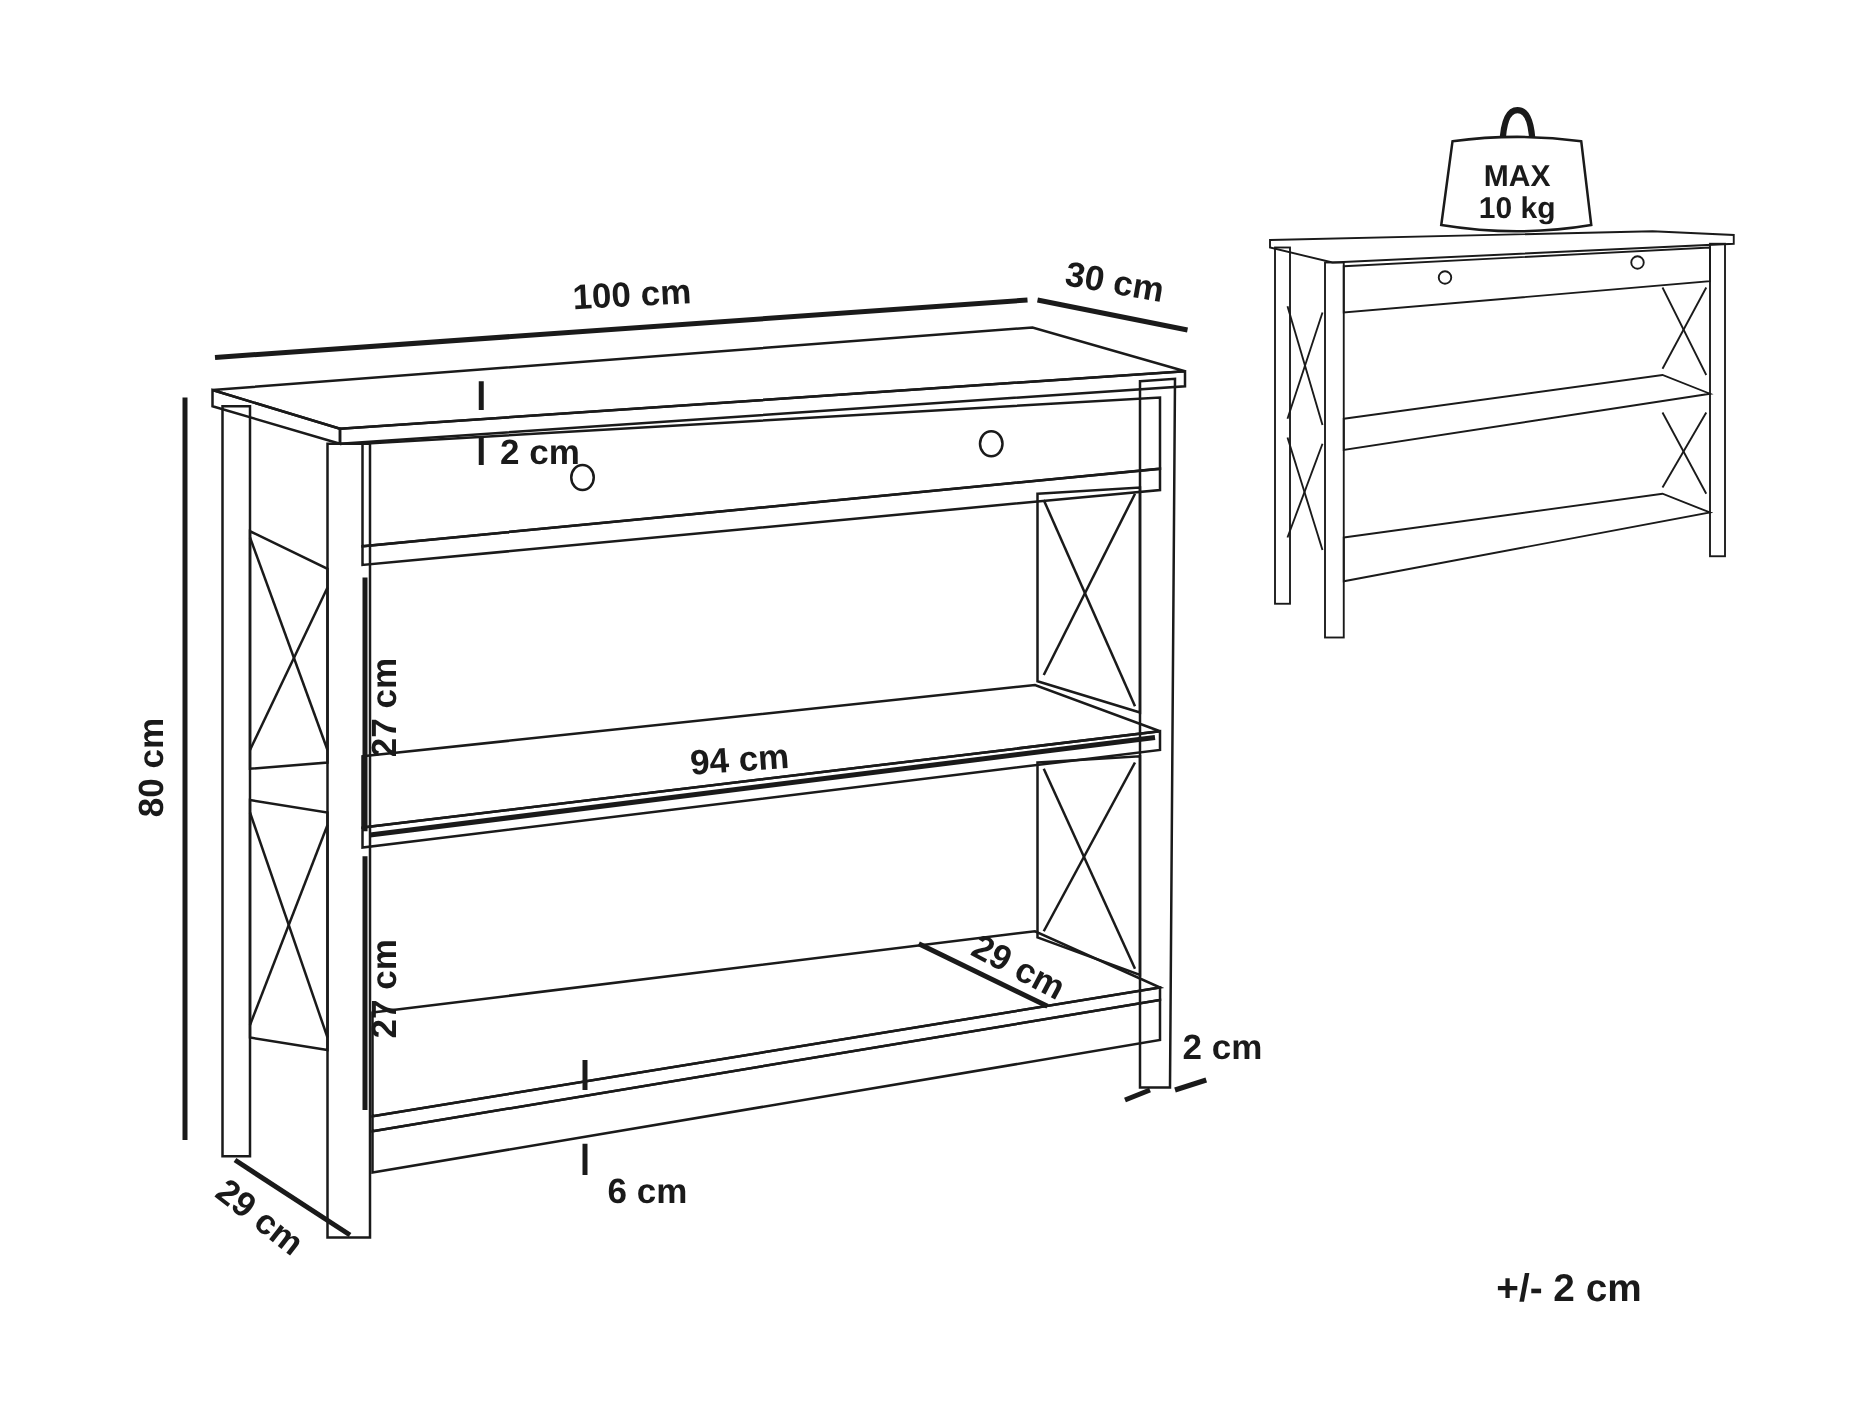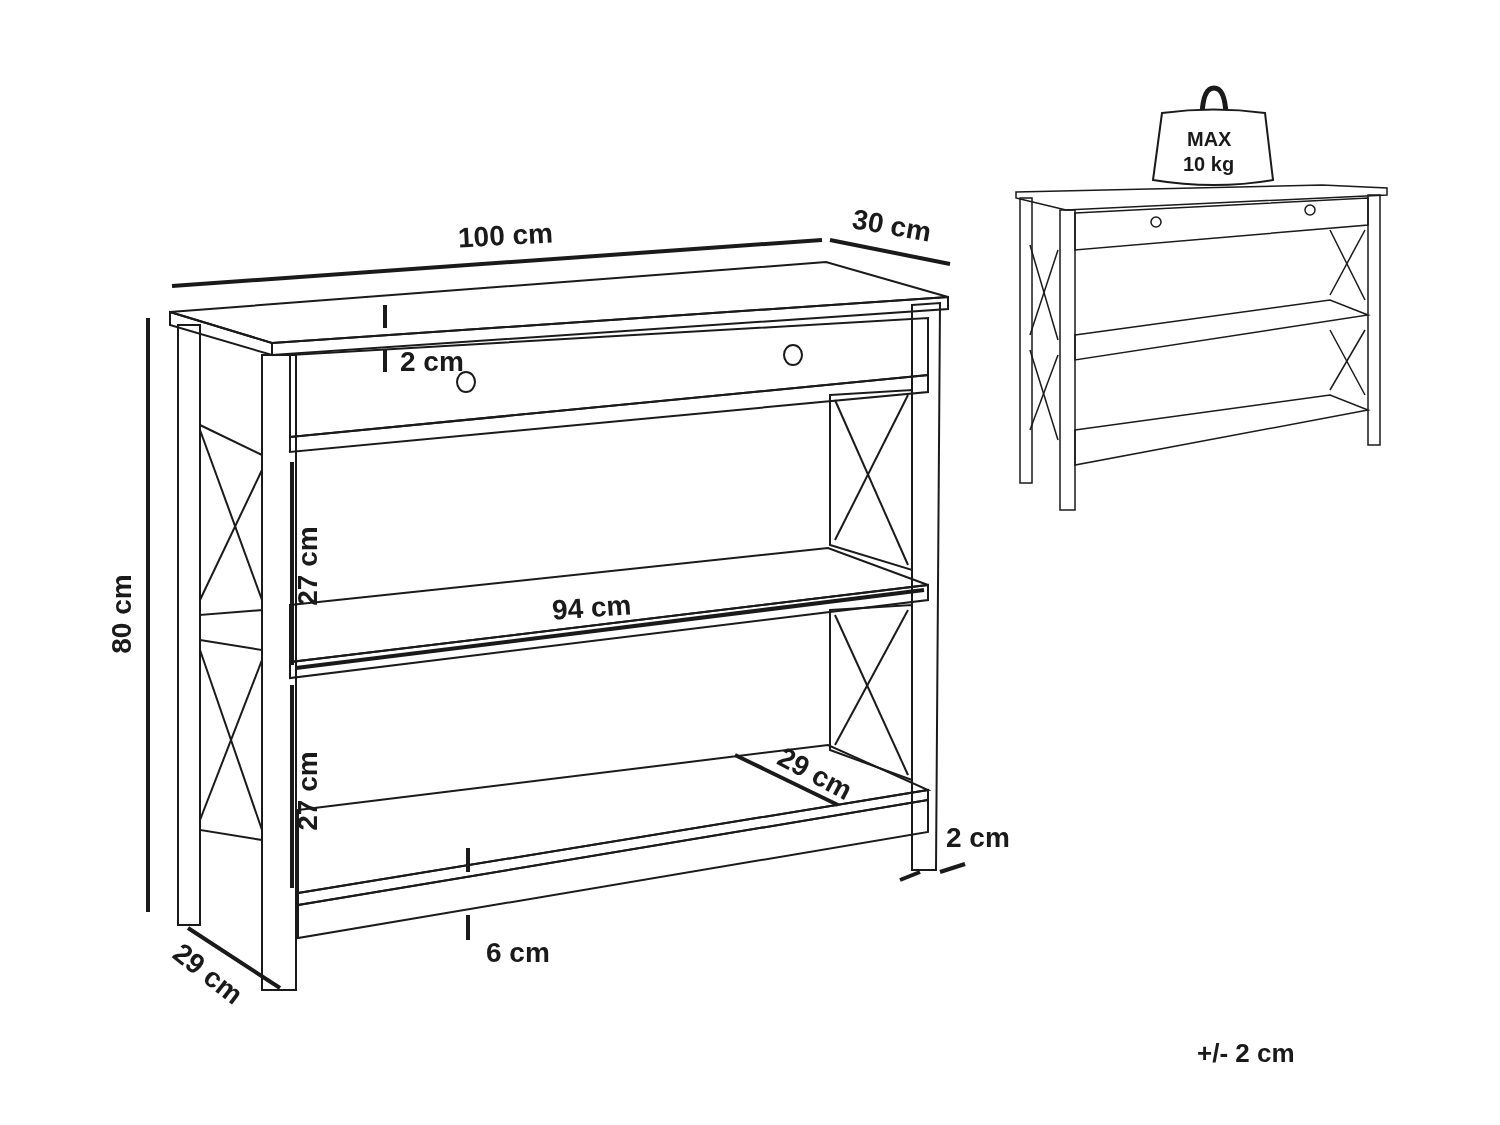--- a/index.html
+++ b/index.html
@@ -1,19 +1,19 @@
 <!DOCTYPE html>
 <html><head>
 <meta charset="utf-8">
 <style>
   html, body { margin:0; padding:0; background:#ffffff; }
   body { width:1500px; height:1125px; position:relative; overflow:hidden; font-family:"Liberation Sans", sans-serif; }
   svg { position:absolute; left:0; top:0; }
   .lbl { position:absolute; font-family:"Liberation Sans", sans-serif; font-weight:bold; color:#1a1a1a; font-size:28px; white-space:nowrap; }
-  .small { font-size:20px; }
+  .small { font-size:24px; }
 </style>
 </head>
 <body>
 
 <svg width="1500" height="1125" viewBox="0 0 1500 1125" fill="none" stroke="#1a1a1a" stroke-width="2">
 
   <g>
 
     <polygon points="170,312 826,262 948,297 272,343"></polygon>
     <polygon points="170,312 272,343 272,355 170,325"></polygon>
@@ -99,13 +99,13 @@
 <div class="lbl" style="left:400px;top:346px;">2 cm</div>
 <div class="lbl" style="left:268px;top:550px;transform:rotate(-90deg);">27 cm</div>
 <div class="lbl" style="left:268px;top:775px;transform:rotate(-90deg);">27 cm</div>
 <div class="lbl" style="left:552px;top:592px;transform:rotate(-4deg);">94 cm</div>
 <div class="lbl" style="left:775px;top:758px;transform:rotate(28deg);">29 cm</div>
 <div class="lbl" style="left:168px;top:958px;transform:rotate(38deg);">29 cm</div>
 <div class="lbl" style="left:486px;top:906px;margin-top:31px;">6 cm</div>
 <div class="lbl" style="left:946px;top:822px;">2 cm</div>
 <div class="lbl small" style="left:1187px;top:128px;">MAX</div>
 <div class="lbl small" style="left:1183px;top:153px;">10 kg</div>
-<div class="lbl small" style="left:1197px;top:1038px;font-size:26px;">+/- 2 cm</div>
+<div class="lbl small" style="left:1197px;top:1013px;font-size:31px;">+/- 2 cm</div>
 
 </body></html>

